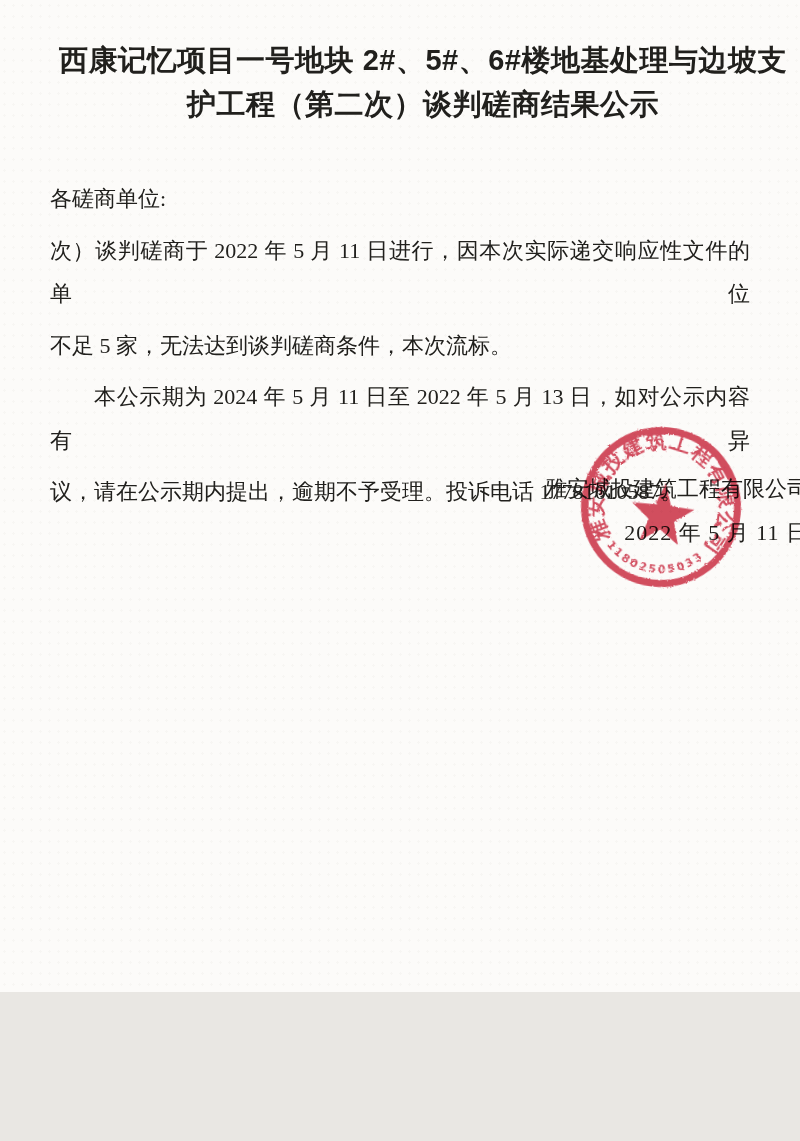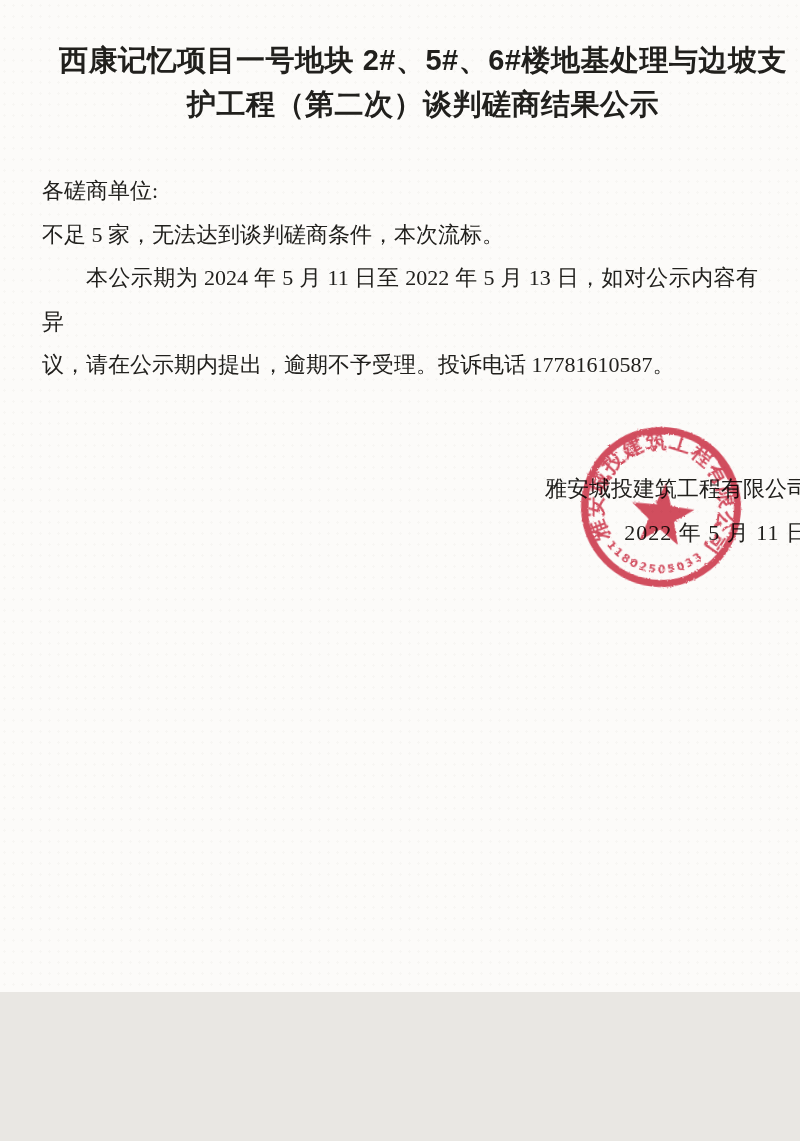--- a/index.html
+++ b/index.html
@@ -35,21 +35,21 @@
     letter-spacing: 0.5px;
     color: var(--ink, #1c1b19);
   }
   .title-line { display: block; white-space: nowrap; }
   .body-text {
     position: absolute; left: 42px; top: 169px; width: 716px;
     font-size: 22px;
     line-height: 43.5px;
     color: var(--ink, #21201d);
   }
-  .text-line { margin: 0; }
+  .text-line { margin: 8px; }
   .fill { text-align: justify; text-align-last: justify; }
   .indent { text-indent: 2em; }
   .signature {
     position: absolute; top: 467px; right: 37px;
     text-align: right;
     font-size: 22px;
     line-height: 44px;
     color: var(--ink, #21201d);
     z-index: 1;
   }
@@ -81,20 +81,21 @@
 
 <div class="page">
 
   <h1 class="doc-title">
     <span class="title-line">西康记忆项目一号地块 2#、5#、6#楼地基处理与边坡支</span>
     <span class="title-line">护工程（第二次）谈判磋商结果公示</span>
   </h1>
 
   <div class="body-text">
     <p class="text-line">各磋商单位:</p>
+    <p class="text-line fill">次）谈判磋商于 2022 年 5 月 11 日进行，因本次实际递交响应性文件的单位</p>
     <p class="text-line">不足 5 家，无法达到谈判磋商条件，本次流标。</p>
     <p class="text-line indent fill">本公示期为 2024 年 5 月 11 日至 2022 年 5 月 13 日，如对公示内容有异</p>
     <p class="text-line">议，请在公示期内提出，逾期不予受理。投诉电话 17781610587。</p>
   </div>
 
   <div class="signature">
     <p class="sig-line sig-company">雅安城投建筑工程有限公司</p>
     <p class="sig-line sig-date">2022 年 5 月 11 日</p>
   </div>
 

